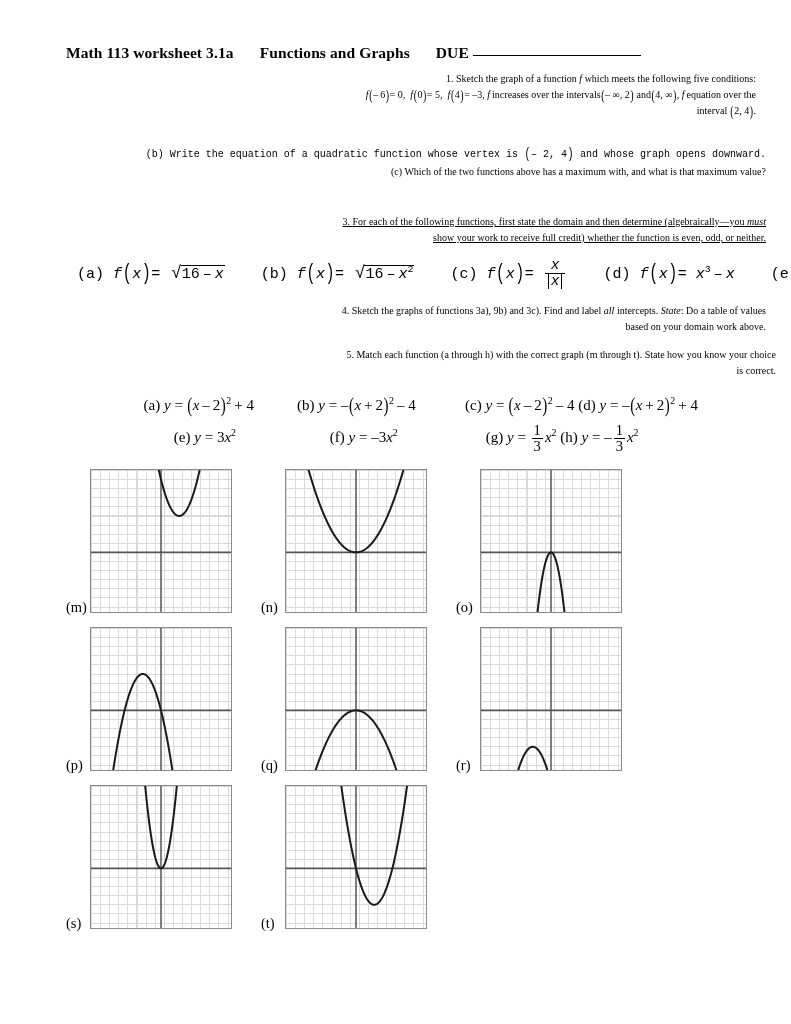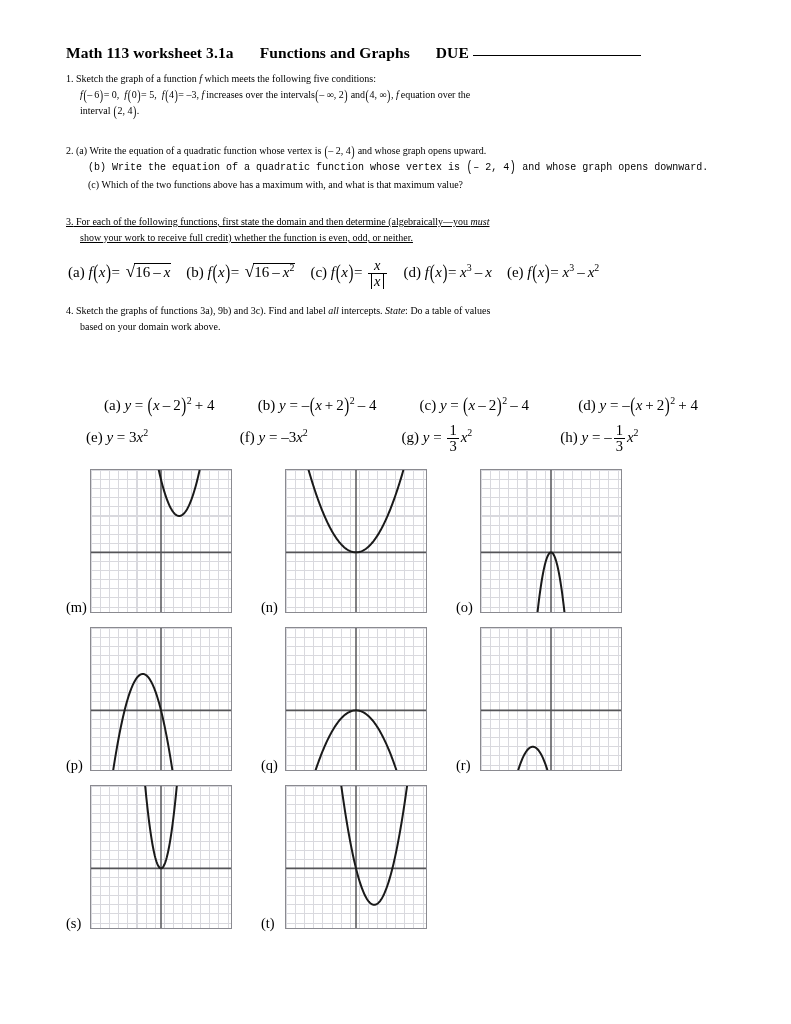--- a/index.html
+++ b/index.html
@@ -13,20 +13,21 @@
     position: relative;
     font-family: "Liberation Serif", "DejaVu Serif", serif;
     color: #000;
     overflow: hidden;
   }
   .page {
     position: absolute;
     left: 0; top: 0;
     width: 791px;
     height: 1024px;
+    text-align: right;
   }
 
   
   .doc-header {
     position: absolute;
     left: 66px;
     top: 44px;
     font-size: 15.5px;
     font-weight: bold;
     letter-spacing: 0.1px;
@@ -143,27 +144,20 @@
       <span>and</span><span class="paren-big">(</span><span>4, ∞</span><span class="paren-big">)</span>,
       <span class="mi">f</span> <span>equation over the</span>
     </div>
     <div class="blk-line indent1" style="margin-top:3px;">
       <span>interval</span>
       <span class="paren-big">(</span><span>2, 4</span><span class="paren-big">)</span><span>.</span>
     </div>
   </div>
 
   <div class="block" style="left:66px; top:144px; width:700px;">
-    <div class="blk-line">
-      <span>2.</span>
-      <span>(a)</span>
-      <span>Write the equation of a quadratic function whose vertex is</span>
-      <span class="paren-big">(</span><span>– 2, 4</span><span class="paren-big">)</span>
-      <span>and whose graph opens upward.</span>
-    </div>
     <div class="blk-line indent2" style="margin-top:4px;font-family:Liberation Mono, monospace;">
       <span>(b)</span>
       <span>Write the equation of a quadratic function whose vertex is</span>
       <span class="paren-big">(</span><span>– 2, 4</span><span class="paren-big">)</span>
       <span>and whose graph opens downward.</span>
     </div>
     <div class="blk-line indent2" style="margin-top:4px;">
       <span>(c)</span>
       <span>Which of the two functions above has a maximum with, and what is that maximum value?</span>
     </div>
@@ -171,21 +165,21 @@
 
   <div class="block" style="left:66px; top:215px; width:700px;text-decoration:underline;">
     <div class="blk-line">
       <span>3.</span>
       <span>For each of the following functions, first state the domain and then determine (algebraically—you</span>
       <span class="it">must</span>
     </div>
     <div class="blk-line indent1" style="margin-top:3px;">show your work to receive full credit) whether the function is even, odd, or neither.</div>
   </div>
 
-  <div class="block" style="left:68px; top:258px; width:700px; font-size:15px;">
+  <div class="block" style="left:77px; top:258px; width:700px; font-size:15px;font-family:Liberation Mono, monospace;">
     <div class="blk-line">
       <span>
         <span>(a)</span>
         <span class="fn">f</span><span class="paren-big">(</span><span class="mi">x</span><span class="paren-big">)</span>=
         <span class="radical"><span class="rad-sym">√</span><span class="rad-body">16 – <span class="mi">x</span></span></span>
       </span>
       &nbsp;&nbsp;
       <span>
         <span>(b)</span>
         <span class="fn">f</span><span class="paren-big">(</span><span class="mi">x</span><span class="paren-big">)</span>=
@@ -219,20 +213,27 @@
     <div class="blk-line">
       <span>4.</span>
       <span>Sketch the graphs of functions 3a),  9b)  and  3c). Find and label</span>
       <span class="it">all</span>
       <span>intercepts.</span>
       <span class="it">State</span><span>: Do a table of values</span>
     </div>
     <div class="blk-line indent1" style="margin-top:3px;">based on your domain work above.</div>
   </div>
 
+  <div class="block" style="left:66px; top:348px; width:710px;">
+    <div class="blk-line">
+      <span>5.</span>
+      <span>Match each function (a through h) with the correct graph (m through t). State how you know your choice</span>
+    </div>
+    <div class="blk-line indent1" style="margin-top:3px;">is correct.</div>
+  </div>
 
   <div class="block" style="left:104px; top:396px; font-size:15px;">
     <div class="blk-line">
       <span style="display:inline-block; width:150px;">
         <span>(a)</span>
         <span class="mi">y</span> = <span class="paren-big">(</span><span class="mi">x</span> – 2<span class="paren-big">)</span><sup class="exp">2</sup> + 4
       </span>
       <span style="display:inline-block; width:158px;">
         <span>(b)</span>
         <span class="mi">y</span> = –<span class="paren-big">(</span><span class="mi">x</span> + 2<span class="paren-big">)</span><sup class="exp">2</sup> – 4

